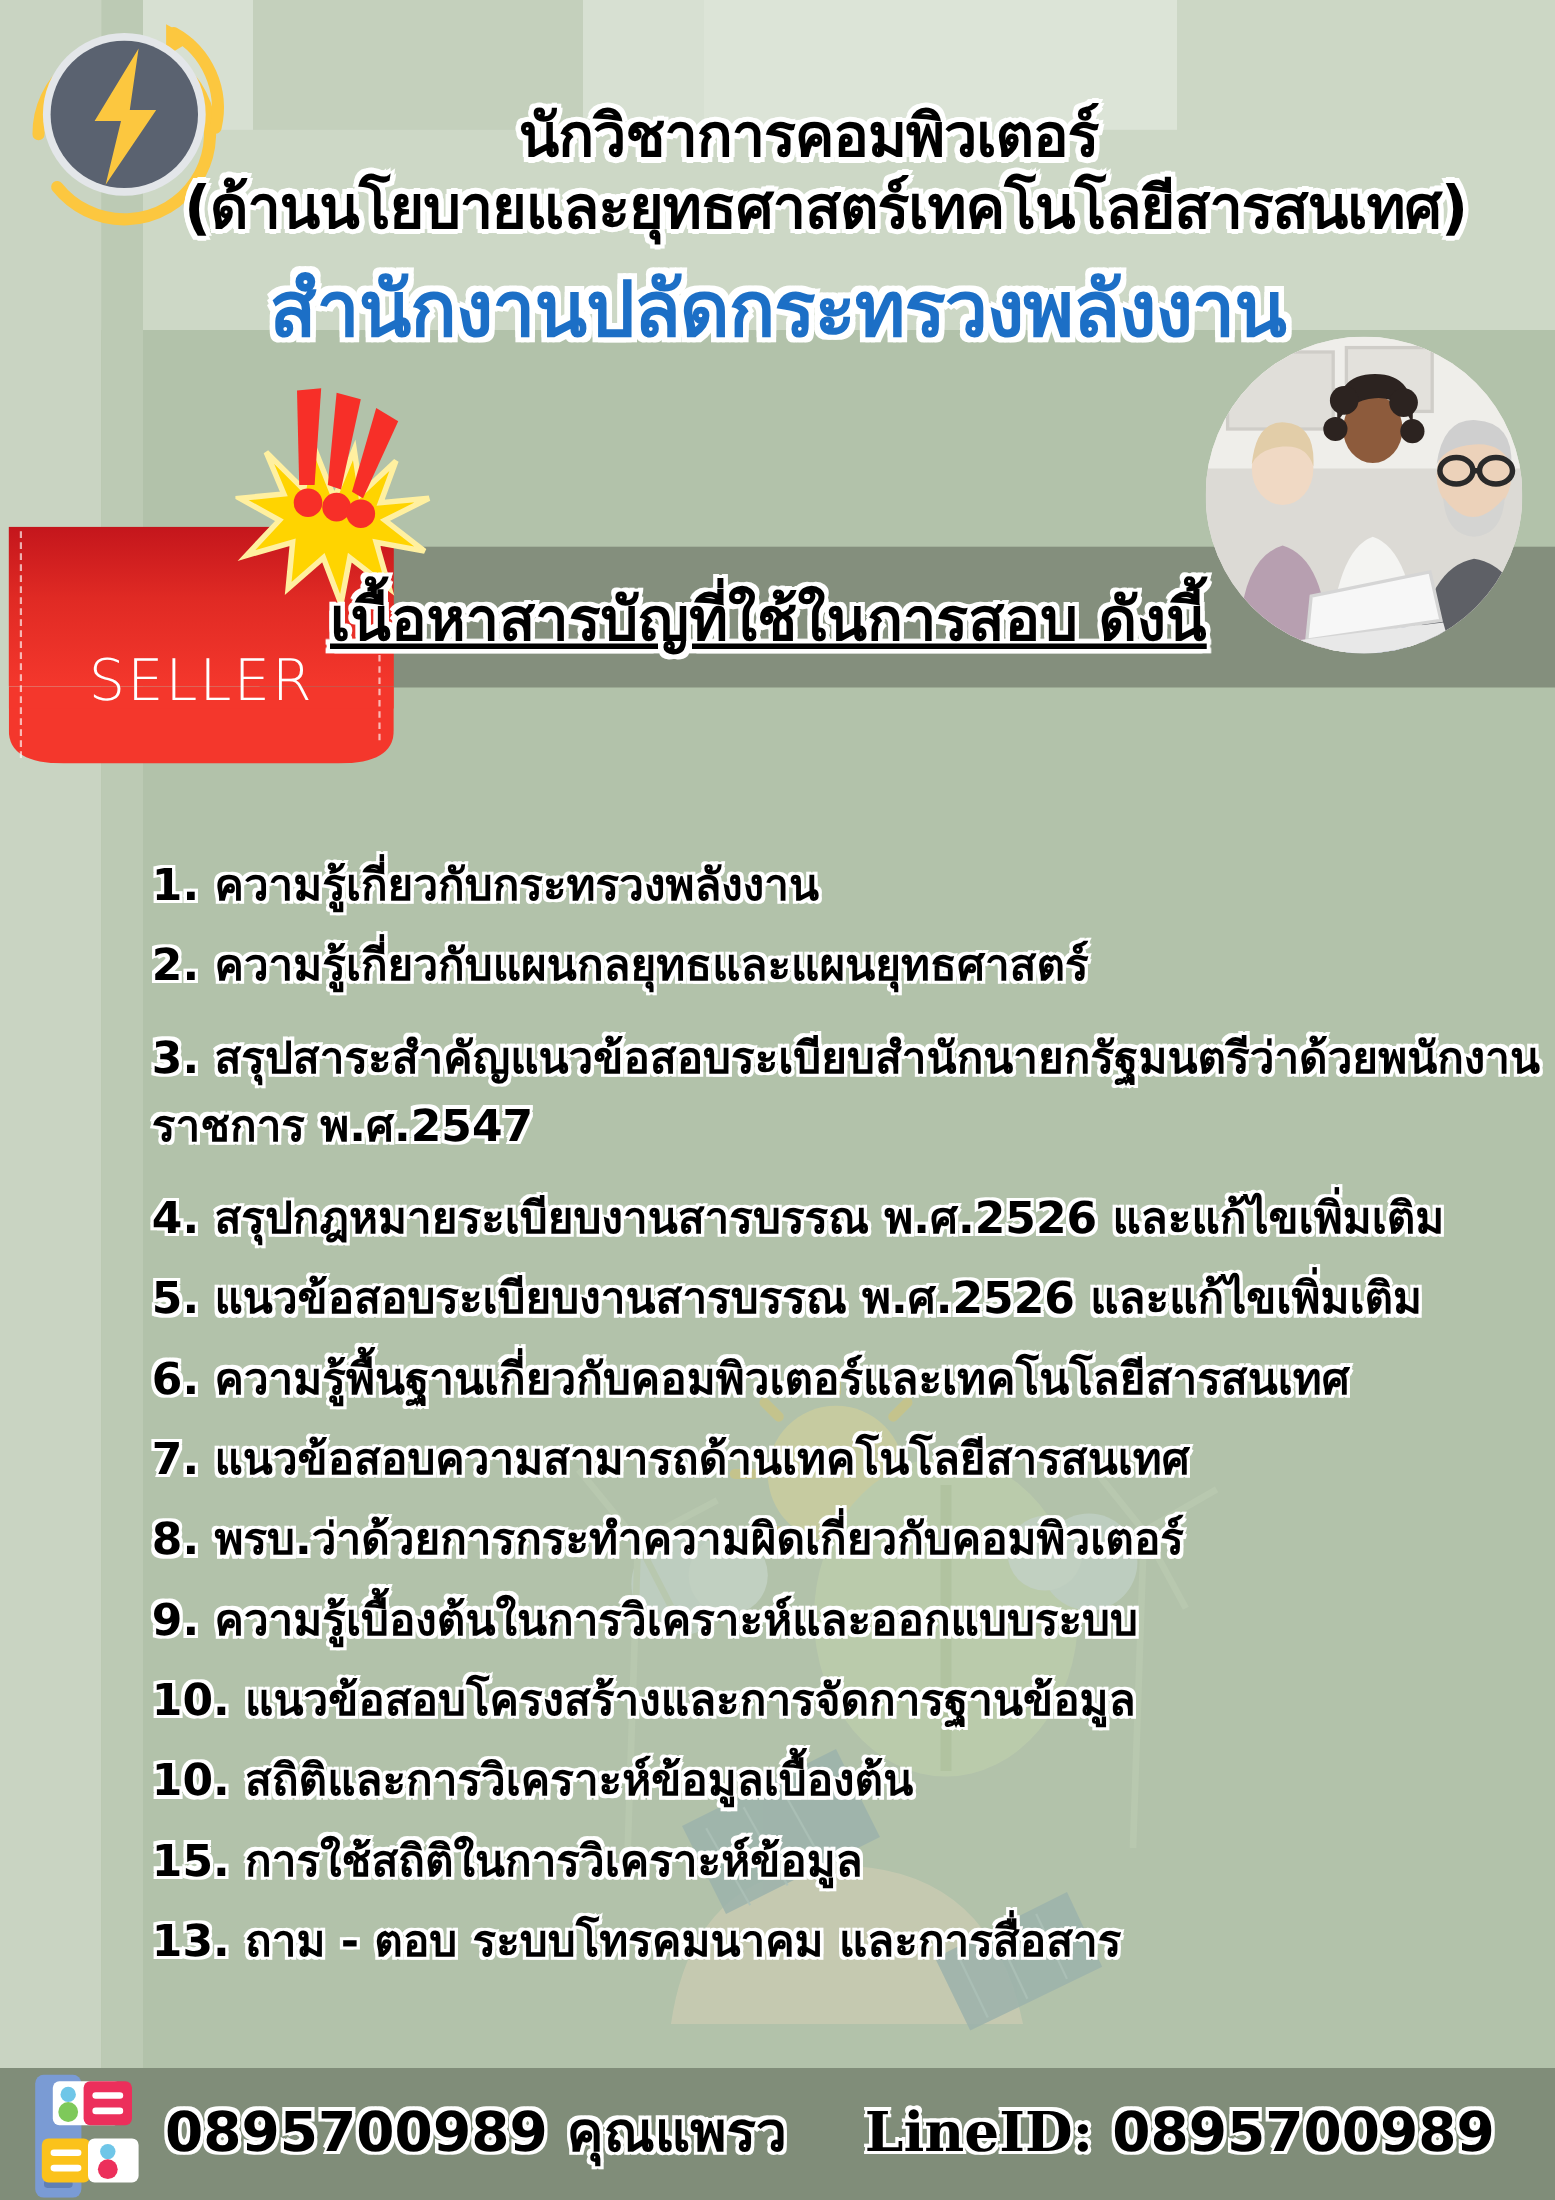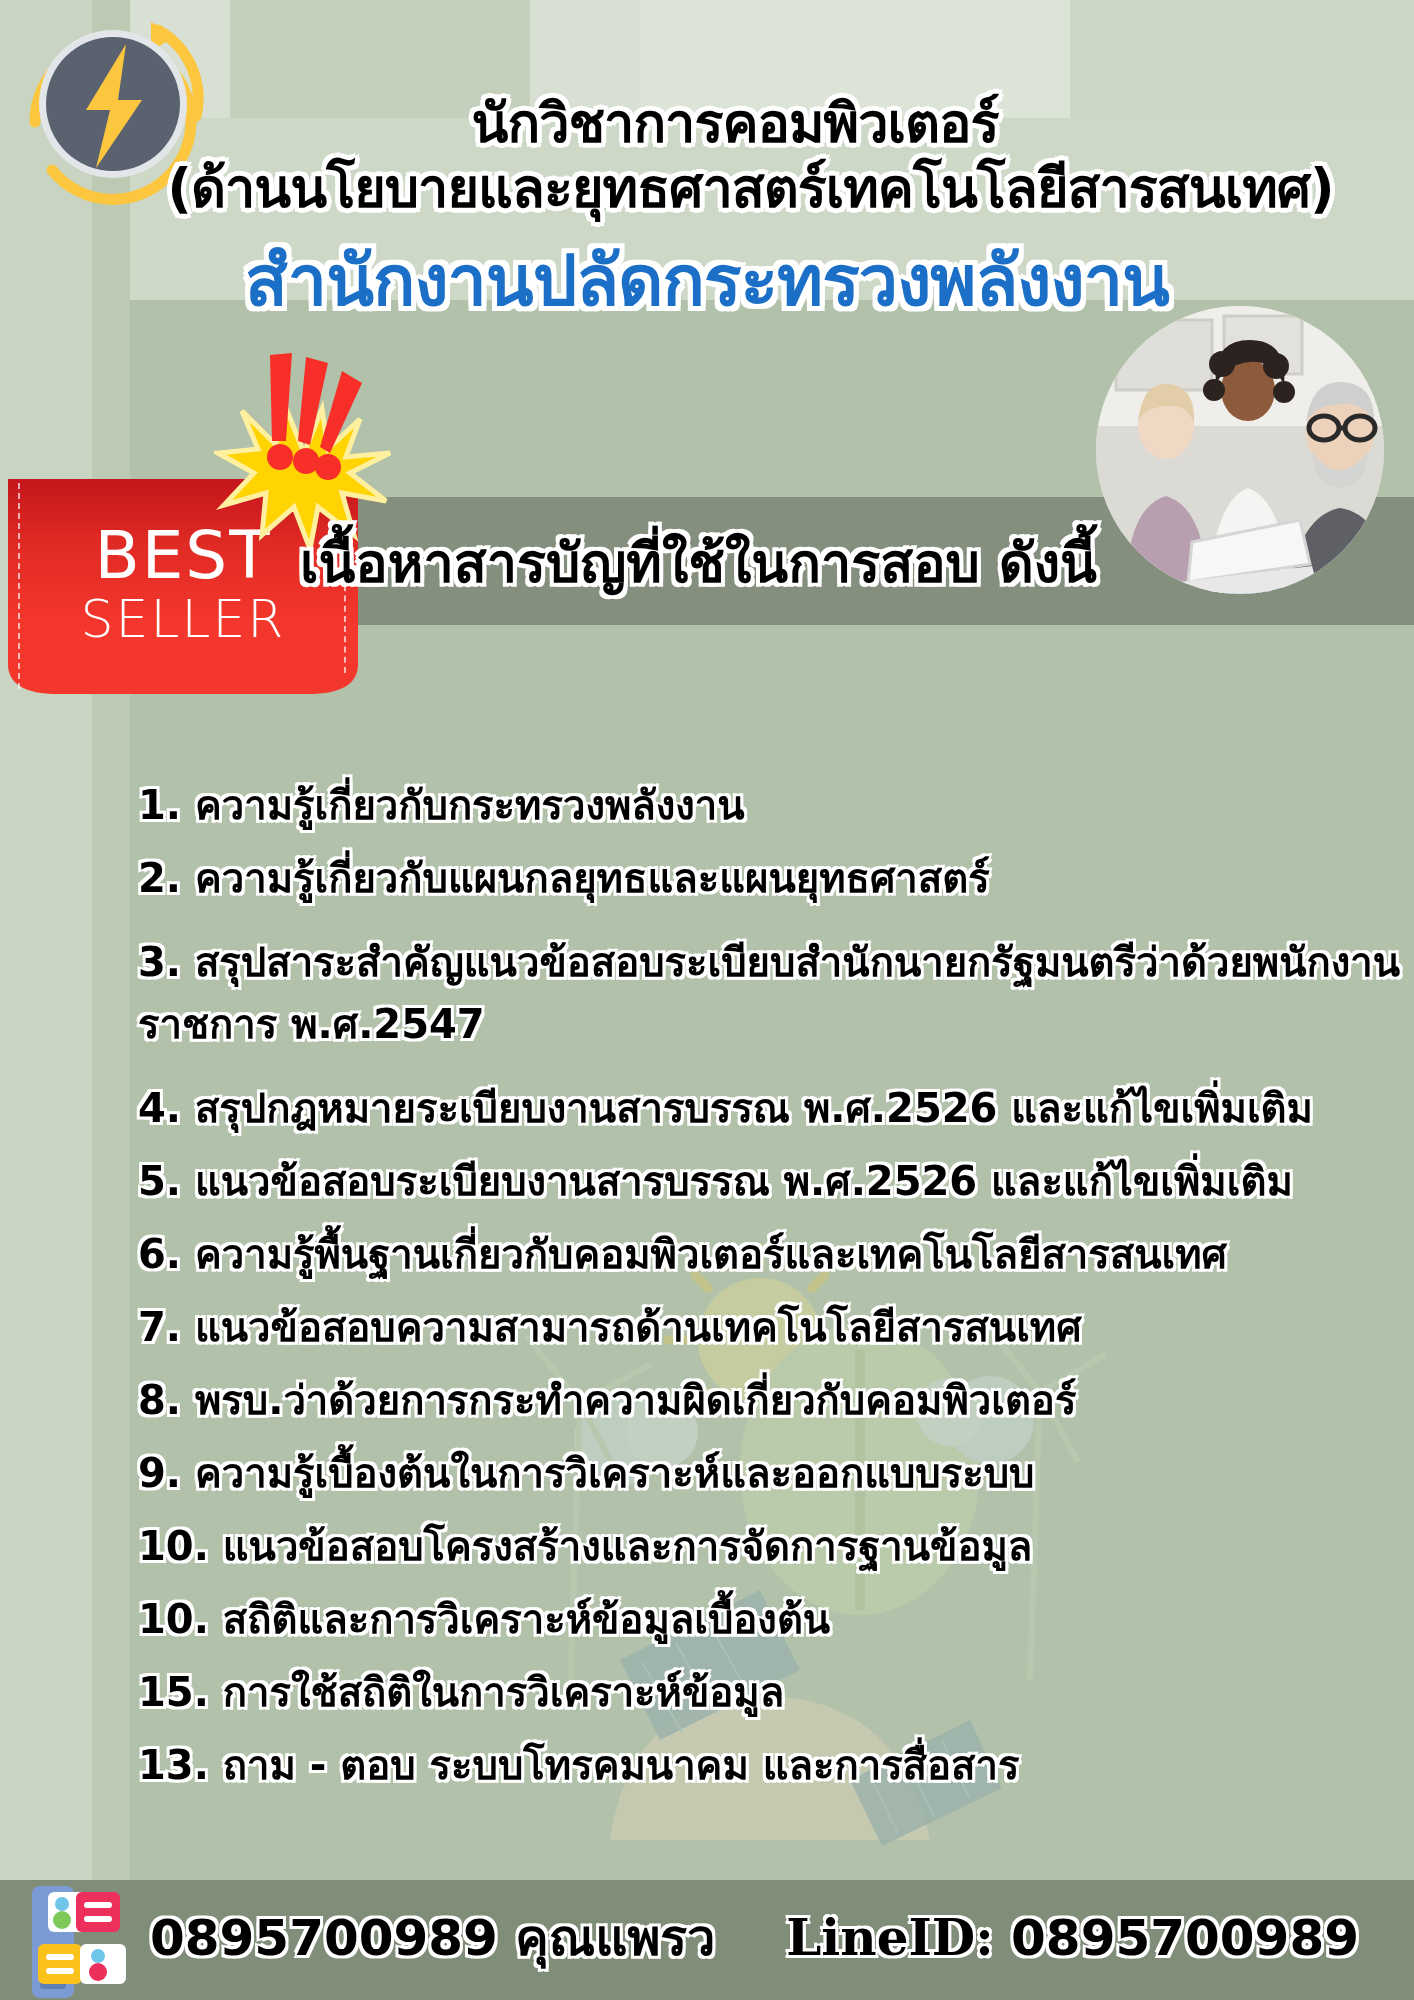--- a/index.html
+++ b/index.html
@@ -88,20 +88,21 @@
   .burst{position:absolute;left:206px;top:-130px;width:180px;height:200px;}
 
   
   .subtitle{
     position:absolute;left:300px;top:520px;
     font-size:54px;font-weight:700;color:#000;white-space:nowrap;
     text-shadow:
        3px 0 0 #fff, -3px 0 0 #fff, 0 3px 0 #fff, 0 -3px 0 #fff,
        3px 3px 0 #fff, -3px 3px 0 #fff, 3px -3px 0 #fff, -3px -3px 0 #fff,
        4px 4px 0 #fff, -4px 4px 0 #fff, 4px -4px 0 #fff, -4px -4px 0 #fff;
+    text-decoration: underline;
   }
 
   
   .list{position:absolute;left:138px;top:785px;width:1280px;}
   .li{
     font-size:40px;font-weight:700;color:#000;
     line-height:1.0;margin-bottom:33px;
     text-shadow:
        2px 0 0 #fff, -2px 0 0 #fff, 0 2px 0 #fff, 0 -2px 0 #fff,
        2px 2px 0 #fff, -2px 2px 0 #fff, 2px -2px 0 #fff, -2px -2px 0 #fff,
@@ -233,21 +234,20 @@
   </div>
 
   <div class="ribbon">
     <div class="ribbon-body"></div>
     <svg class="ribbon-tail" viewBox="0 0 350 70">
       <path d="M0 0 H350 V40 Q350 70 300 70 H50 Q0 70 0 40 Z" fill="#f4372c"></path>
       <path d="M0 0 H350 V20 H0 Z" fill="#f4372c"></path>
     </svg>
     <div class="ribbon-dash-l"></div>
     <div class="ribbon-dash-r"></div>
-    <div class="ribbon-best">BEST</div>
     <div class="ribbon-seller">SELLER</div>
     <svg class="burst" viewBox="0 0 180 200">
       <polygon points="90,104 108,60 114,100 146,70 132,108 176,104 136,124 172,152 128,144 140,186 104,158 96,200 80,158 48,186 52,144 10,156 40,124 4,104 44,100 28,62 62,96 70,54" fill="#ffd400" stroke="#fff0a0" stroke-width="5"></polygon>
       <g fill="#f72f28">
         <polygon points="56,6 78,4 72,92 58,92"></polygon>
         <circle cx="66" cy="108" r="13"></circle>
         <polygon points="92,8 114,14 96,96 84,92"></polygon>
         <circle cx="92" cy="112" r="13"></circle>
         <polygon points="128,22 148,34 116,104 106,98"></polygon>
         <circle cx="114" cy="118" r="13"></circle>

